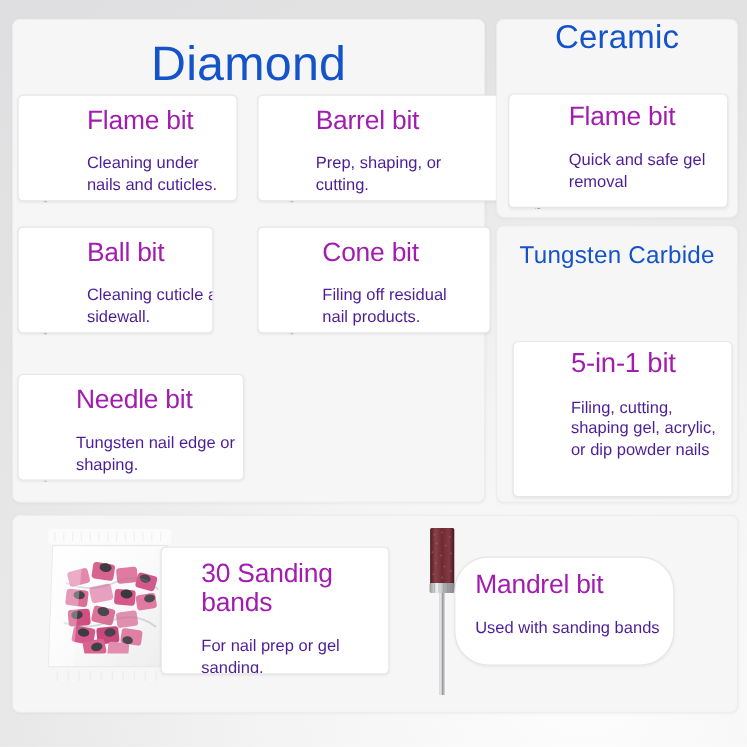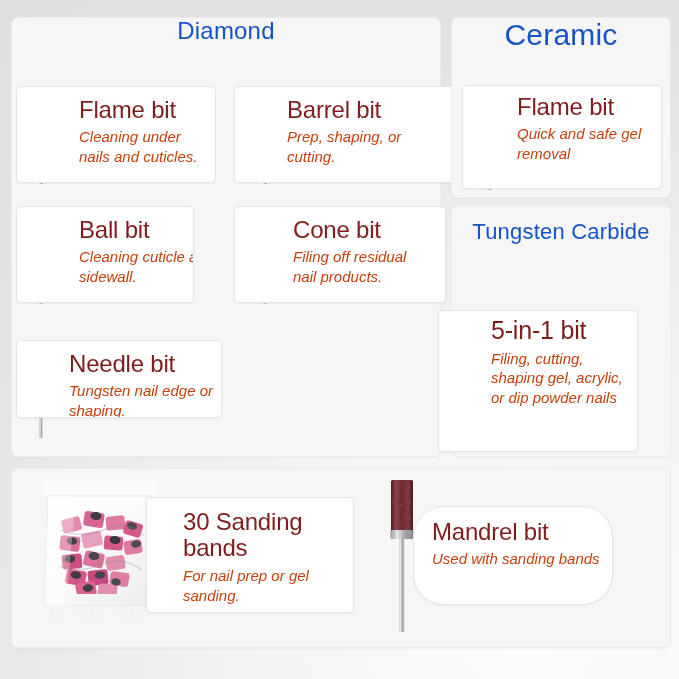--- a/index.html
+++ b/index.html
@@ -40,74 +40,73 @@
   .panel-title {
     color: #1453c8;
     font-size: 31px;
     font-weight: 400;
     text-align: center;
     letter-spacing: 0.2px;
     line-height: 1.12;
     margin: 0;
     padding: 0;
   }
-  .panel-diamond .panel-title  { font-size: 24px; }
+  .panel-diamond .panel-title  { padding-top: 16px; font-size: 44px; }
   .panel-ceramic .panel-title  { font-size: 30px; }
   .panel-tungsten .panel-title { padding-top: 14px; font-size: 22px; }
 
   
   .card {
     position: absolute;
     background: #ffffff;
     border: 1px solid #e6e6e8;
     border-radius: 5px;
     box-sizing: border-box;
     box-shadow: 0 1px 2px rgba(130,130,135,0.10);
     overflow: hidden;
   }
   .card-text {
     position: absolute;
     box-sizing: border-box;
   }
   .card-title {
-    color: #7f1d1d;
+    color: #a21caf;
     font-size: 24px;
     font-weight: 400;
     line-height: 1.1;
     letter-spacing: -0.2px;
     white-space: nowrap;
   }
   .card-desc {
-    color: #c2410c;
+    color: #4c1d95;
     font-size: 15px;
     font-weight: 400;
     line-height: 1.32;
-    margin-top: 4px;
-    font-style: italic;
+    margin-top: 16px;
   }
 
   
   .c-flame   { left: 16px;  top: 86px;  width: 200px; height: 97px; }
   .c-barrel  { left: 234px; top: 86px;  width: 224px; height: 97px; }
   .c-ball    { left: 16px;  top: 206px; width: 178px; height: 97px; }
   .c-cone    { left: 234px; top: 206px; width: 212px; height: 97px; }
-  .c-needle  { left: 16px;  top: 340px; width: 206px; height: 78px; }
+  .c-needle  { left: 16px;  top: 340px; width: 206px; height: 97px; }
 
   .c-flame  .card-text { left: 62px;  top: 10px; width: 132px; }
   .c-barrel .card-text { left: 52px;  top: 10px; width: 142px; }
   .c-ball   .card-text { left: 62px;  top: 10px; width: 140px; }
   .c-cone   .card-text { left: 58px;  top: 10px; width: 138px; }
   .c-needle .card-text { left: 52px;  top: 10px; width: 152px; }
 
   
   .c-ceramic { left: 462px; top: 85px; width: 200px; height: 104px; }
   .c-ceramic .card-text { left: 54px; top: 8px; width: 142px; }
 
   
-  .c-tungsten { left: 438px; top: 310px; width: 200px; height: 142px; }
+  .c-tungsten { left: 466px; top: 310px; width: 200px; height: 142px; }
   .c-tungsten .card-text { left: 52px; top: 6px; width: 146px; }
   .c-tungsten .card-title { font-size: 25px; }
 
   
   .c-sanding { left: 146px; top: 497px; width: 208px; height: 116px; }
   .c-sanding .card-text { left: 36px; top: 11px; width: 168px; }
   .c-sanding .card-title { white-space: normal; }
 
   .c-mandrel { left: 413px; top: 506px; width: 200px; height: 99px; border-radius: 31px; }
   .c-mandrel .card-text { left: 18px; top: 12px; width: 178px; }

